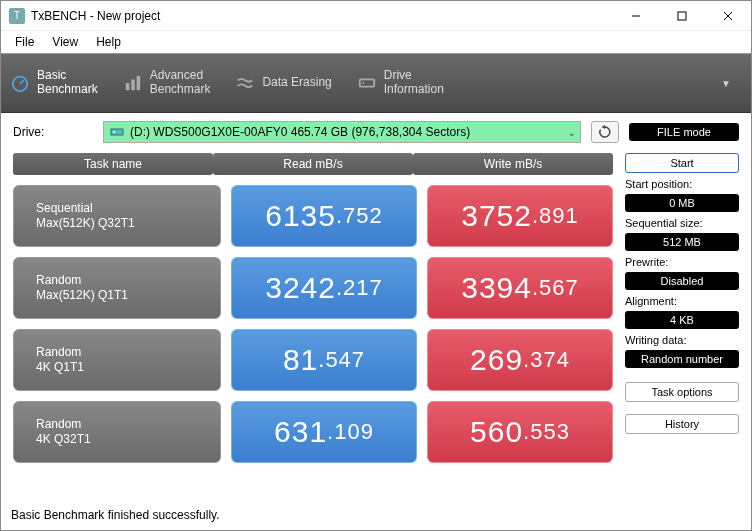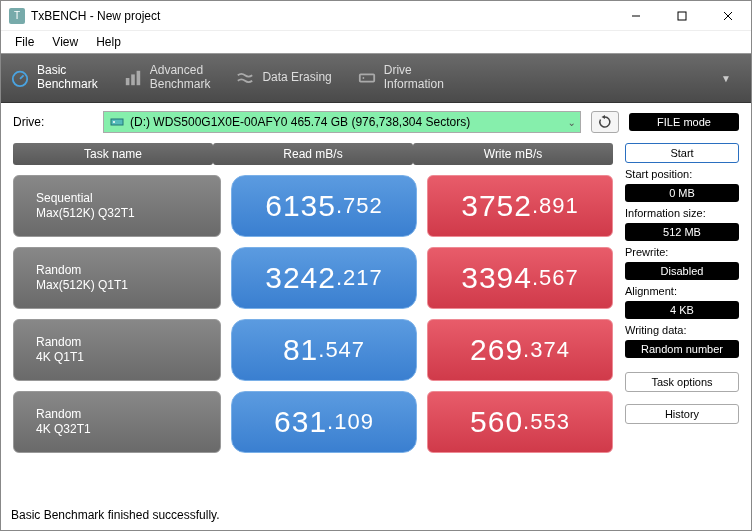--- a/index.html
+++ b/index.html
@@ -6,42 +6,42 @@
 body { background: #1a3a4a; width: 752px; height: 531px; overflow: hidden; }
 .window { background: #fff; width: 752px; height: 531px; display: flex; flex-direction: column; border: 1px solid #888; }
 .titlebar { height: 30px; display: flex; align-items: center; padding: 0 0 0 8px; background: #fff; border-bottom: 1px solid #eee; }
 .titlebar .app-icon { width: 16px; height: 16px; background: #7aa; border-radius: 2px; margin-right: 6px; display:flex; align-items:center; justify-content:center; font-size:10px; color:#fff;}
 .titlebar .title-text { font-size: 12px; flex: 1; }
 .winbtns { display: flex; height: 100%; }
 .winbtn { width: 46px; height: 30px; display: flex; align-items: center; justify-content: center; font-size: 12px; cursor: default; }
 .winbtn svg { width: 10px; height: 10px; }
 .menubar { display: flex; gap: 2px; padding: 2px 6px; font-size: 12px; background: #fff; }
 .menubar span { padding: 2px 8px; cursor: default; }
-.toolbar { background: linear-gradient(#6a6a6a, #4a4a4a); display: flex; padding: 6px 10px; gap: 26px; align-items: center; height: 50px; border-top:1px solid #999; border-bottom:1px solid #333;}
+.toolbar { background: linear-gradient(#6a6a6a, #4a4a4a); display: flex; padding: 6px 10px; gap: 26px; align-items: center; height: 60px; border-top:1px solid #999; border-bottom:1px solid #333;}
 .tool-item { display: flex; align-items: center; gap: 8px; color: #ddd; font-size: 12px; line-height: 1.15; cursor: pointer; }
 .tool-item.active { color: #fff; }
 .tool-item .tool-icon { width: 18px; height: 18px; display:flex; align-items:center; justify-content:center;}
 .tool-item .tool-icon svg { width: 18px; height: 18px; }
 .tool-item.active .tool-icon svg { fill: #4aa3e0; }
 .dropdown-arrow { color:#ccc; margin-left:auto; padding-right:10px; font-size:10px;}
 .drive-row { display: flex; align-items: center; padding: 8px 12px 6px; gap: 10px; font-size: 12px; }
 .drive-row .drive-label { width: 80px; }
 .drive-select { flex: 1; border: 1px solid #aaa; height: 22px; display: flex; align-items: center; padding: 0 6px; gap: 6px; background: #86efac; position: relative; }
 .drive-select .sel-icon { width:14px; height:14px; }
 .drive-select .sel-text { flex: 1; white-space: nowrap; overflow: hidden; }
 .drive-select .sel-caret { position:absolute; right:4px; font-size:10px; color:#555;}
 .refresh-btn { width: 28px; height: 22px; border: 1px solid #aaa; background: #f5f5f5; display: flex; align-items: center; justify-content: center; border-radius:3px;}
 .file-mode-btn { background: #000; color: #fff; padding: 3px 18px; font-size: 11px; border-radius:3px; min-width:110px; text-align:center;}
 .content { flex: 1; display: flex; padding: 4px 12px 0; gap: 12px; overflow: hidden; }
 .results-area { flex: 1; display: flex; flex-direction: column; gap: 10px; }
 .header-row { display: flex; }
 .hcell { flex: 1; background: linear-gradient(#6f6f6f,#585858); color: #fff; text-align: center; font-size: 12px; padding: 4px 0; border-radius: 3px; }
 .result-row { display: flex; gap: 10px; height: 62px; }
 .task-cell { flex: 1; background: linear-gradient(#888, #6a6a6a); border-radius: 6px; display: flex; flex-direction: column; justify-content: center; padding-left: 22px; color: #fff; font-size: 12px; line-height: 1.25; border:1px solid #999;}
-.read-cell { flex: 1; background: linear-gradient(#5b9be0, #3a7fd0); border-radius: 14px; display: flex; align-items: center; justify-content: center; color: #fff; font-family: Consolas, monospace; letter-spacing: 1px; border:1px solid #7ab0e8; font-weight:500;}
+.read-cell { flex: 1; background: linear-gradient(#5b9be0, #3a7fd0); border-radius: 6px; display: flex; align-items: center; justify-content: center; color: #fff; font-family: Consolas, monospace; letter-spacing: 1px; border:1px solid #7ab0e8; font-weight:500;}
 .write-cell { flex: 1; background: linear-gradient(#e85c6a, #d03a4a); border-radius: 6px; display: flex; align-items: center; justify-content: center; color: #fff; font-family: Consolas, monospace; letter-spacing: 1px; border:1px solid #ee8a94; font-weight:500;}
 .num-int { font-size: 30px; }
 .num-dec { font-size: 22px; }
 .sidebar { width: 114px; display: flex; flex-direction: column; gap: 4px; font-size: 11px; }
 .start-btn { border: 1px solid #2a6fc0; background: #fff; color: #000; text-align: center; padding: 3px 0; border-radius: 3px; margin-bottom: 0; }
 .side-label { font-size: 11px; padding: 1px 0 0; }
 .side-value { background: #000; color: #fff; text-align: center; padding: 3px 8px; border-radius: 3px; font-size: 11px; }
 .side-btn { border: 1px solid #aaa; background: #fff; text-align: center; padding: 3px 0; border-radius: 3px; font-size: 11px; }
 .statusbar { padding: 6px 10px 8px; font-size: 12px; }
 </style>
@@ -201,21 +201,21 @@
               <span class="num-dec">.553</span>
             </div>
           </div>
         </div>
     </div>
 
     <div class="sidebar">
       <div class="start-btn">Start</div>
       <div class="side-label">Start position:</div>
       <div class="side-value">0 MB</div>
-      <div class="side-label">Information size:</div>
+      <div class="side-label">Sequential size:</div>
       <div class="side-value">512 MB</div>
       <div class="side-label">Prewrite:</div>
       <div class="side-value">Disabled</div>
       <div class="side-label">Alignment:</div>
       <div class="side-value">4 KB</div>
       <div class="side-label">Writing data:</div>
       <div class="side-value">Random number</div>
       <div style="height:6px"></div>
       <div class="side-btn">Task options</div>
       <div style="height:4px"></div>

